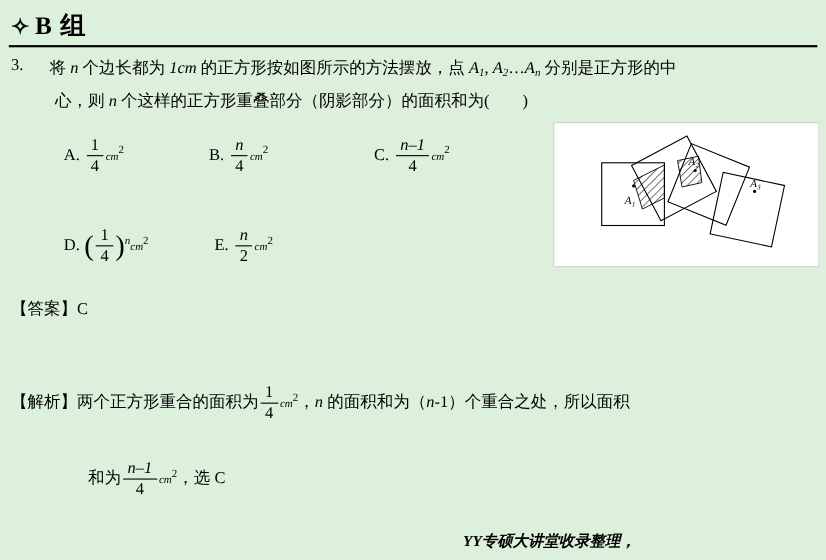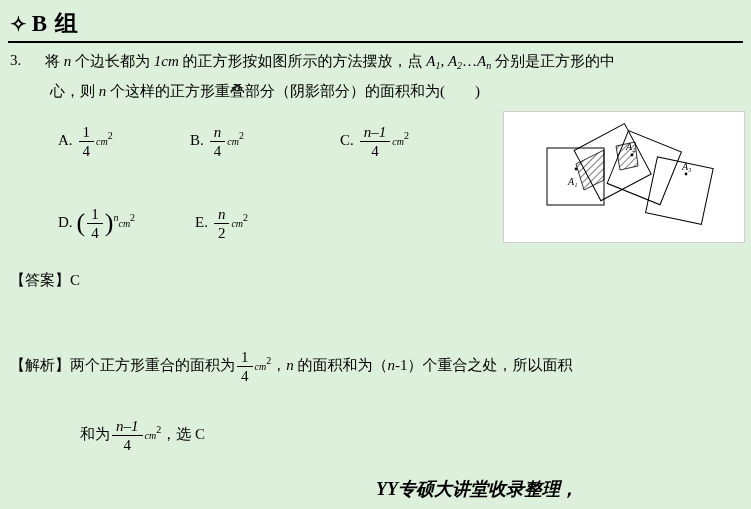--- a/index.html
+++ b/index.html
@@ -64,21 +64,21 @@
   .ansline{position:absolute;font-size:15px;white-space:nowrap;}
   .ans1{left:10px;top:271px;}
   .ans2{left:10px;top:299px;}
   .ans3{left:10px;top:349px;}
   .ans4{left:80px;top:418px;}
   .bracket{font-weight:normal;}
 
   
   .footer{
     position:absolute;right:16px;bottom:8px;
-    font-size:18px;font-weight:bold;font-style:italic;
+    font-size:14px;font-weight:bold;font-style:italic;
     font-family:"Liberation Serif",serif;
   }
 </style>
 </head>
 <body>
 
 <div class="page">
 
   <div class="heading">
     <span class="diamond">✧</span><span>B 组</span>

